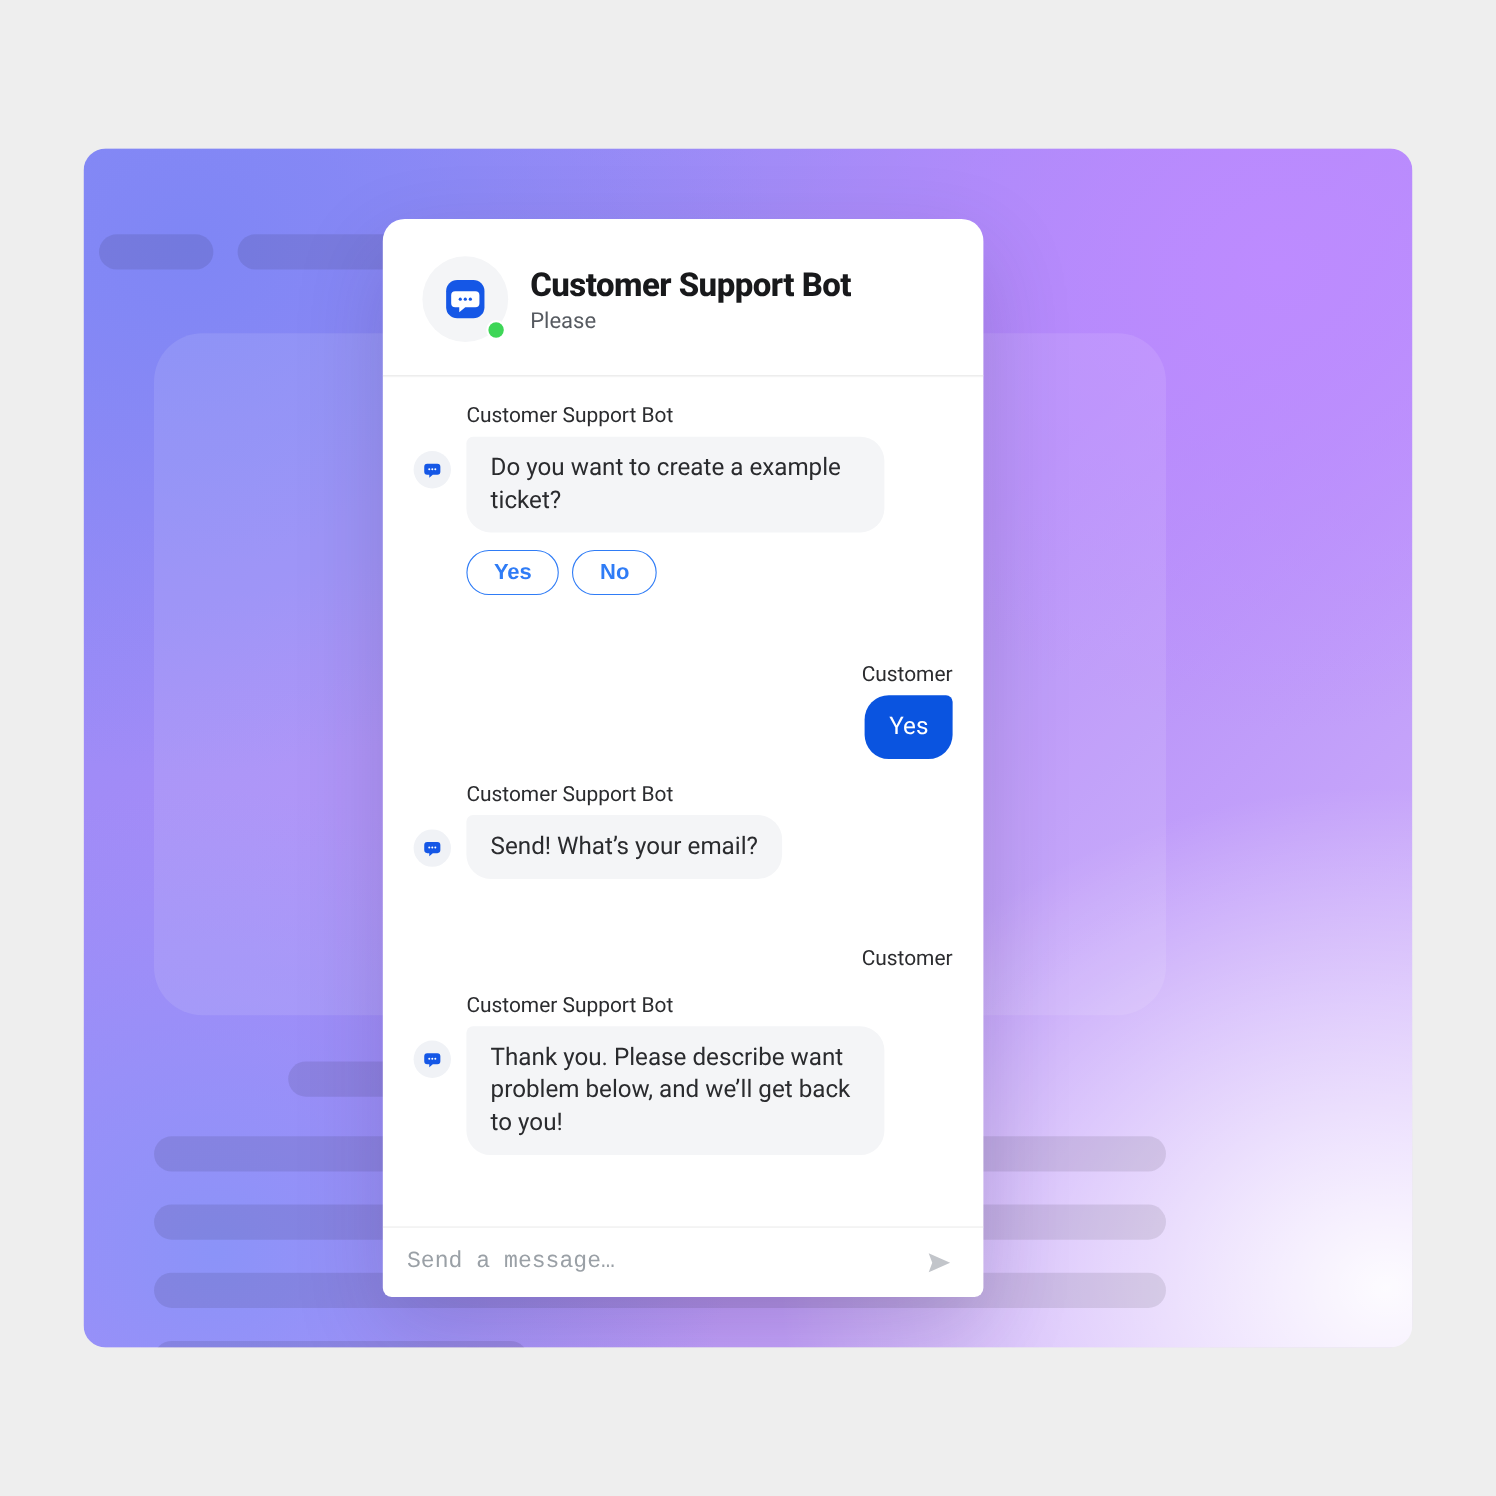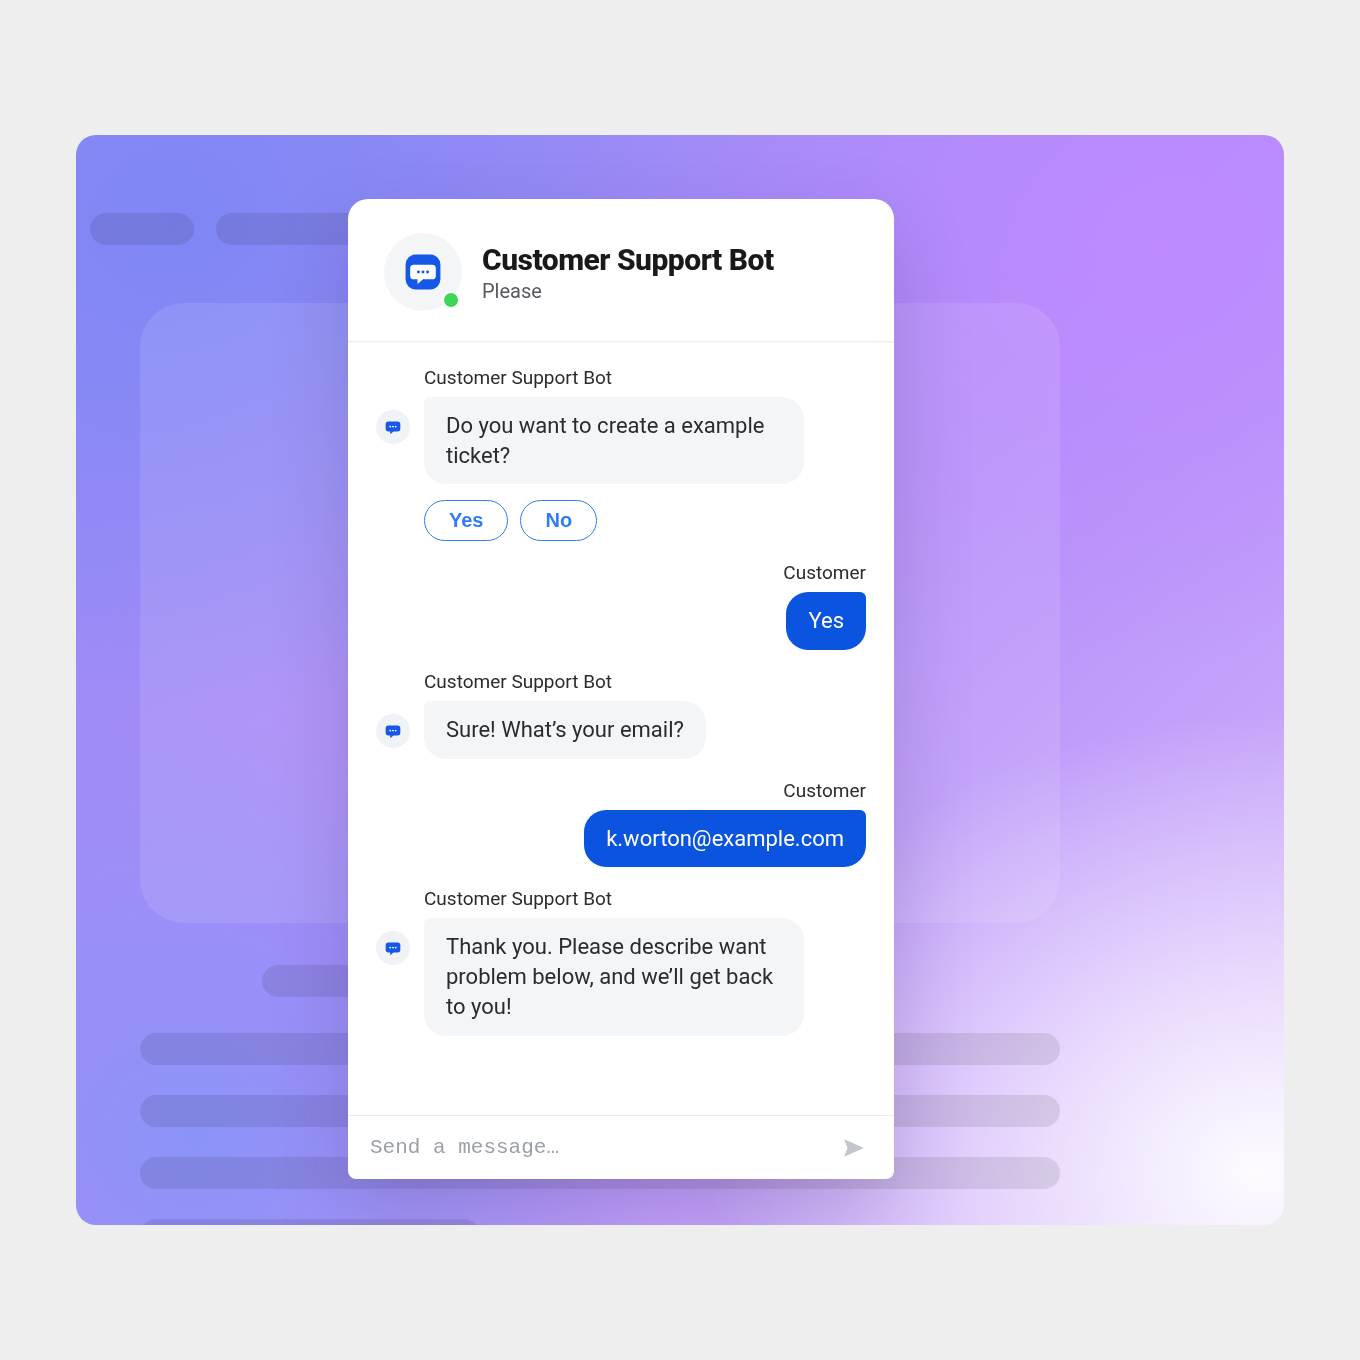--- a/index.html
+++ b/index.html
@@ -70,21 +70,21 @@
   .header-text { display:flex; flex-direction:column; gap:2px; }
   .header-title { font-size:30px; font-weight:800; color:#18191b; letter-spacing:-0.5px; }
   .header-status { font-size:20px; color:#565a60; }
 
   .chat-body {
     flex:1; overflow:hidden;
     padding: 24px 28px 10px 28px;
     display:flex; flex-direction:column; gap:20px;
   }
   .msg-row { display:flex; gap:14px; align-items:flex-start; }
-  .msg-row.right { justify-content:flex-end; }
+  .msg-row.right { justify-content:flex-end;margin-top:40px; }
   .msg-col { display:flex; flex-direction:column; gap:8px; max-width: 380px; }
   .msg-col.right { align-items:flex-end; max-width: 100%; }
   .sender { font-size:19px; color:#2b2c2f; }
   .bubble {
     padding: 14px 22px;
     border-radius: 22px;
     font-size: 22px;
     line-height: 1.35;
   }
   .bubble.bot {
@@ -190,28 +190,27 @@
         <div class="avatar-sm">
           <svg width="22" height="22" viewBox="0 0 48 48">
             <path d="M14 12h20a6 6 0 0 1 6 6v10a6 6 0 0 1-6 6H25l-7 6v-6h-4a6 6 0 0 1-6-6V18a6 6 0 0 1 6-6z" fill="#1557E6"></path>
             <circle cx="18" cy="23" r="2" fill="#fff"></circle>
               <circle cx="24" cy="23" r="2" fill="#fff"></circle>
               <circle cx="30" cy="23" r="2" fill="#fff"></circle>
           </svg>
         </div>
         <div class="msg-col">
           <div class="sender">Customer Support Bot</div>
-          <div class="bubble bot">Sure! What’s your email?</div>
+          <div class="bubble bot">Send! What’s your email?</div>
         </div>
       </div>
 
       <div class="msg-row right">
         <div class="msg-col right">
           <div class="sender">Customer</div>
-          <div class="bubble user">k.worton@example.com</div>
         </div>
       </div>
 
       <div class="msg-row">
         <div class="avatar-sm">
           <svg width="22" height="22" viewBox="0 0 48 48">
             <path d="M14 12h20a6 6 0 0 1 6 6v10a6 6 0 0 1-6 6H25l-7 6v-6h-4a6 6 0 0 1-6-6V18a6 6 0 0 1 6-6z" fill="#1557E6"></path>
             <circle cx="18" cy="23" r="2" fill="#fff"></circle>
               <circle cx="24" cy="23" r="2" fill="#fff"></circle>
               <circle cx="30" cy="23" r="2" fill="#fff"></circle>

